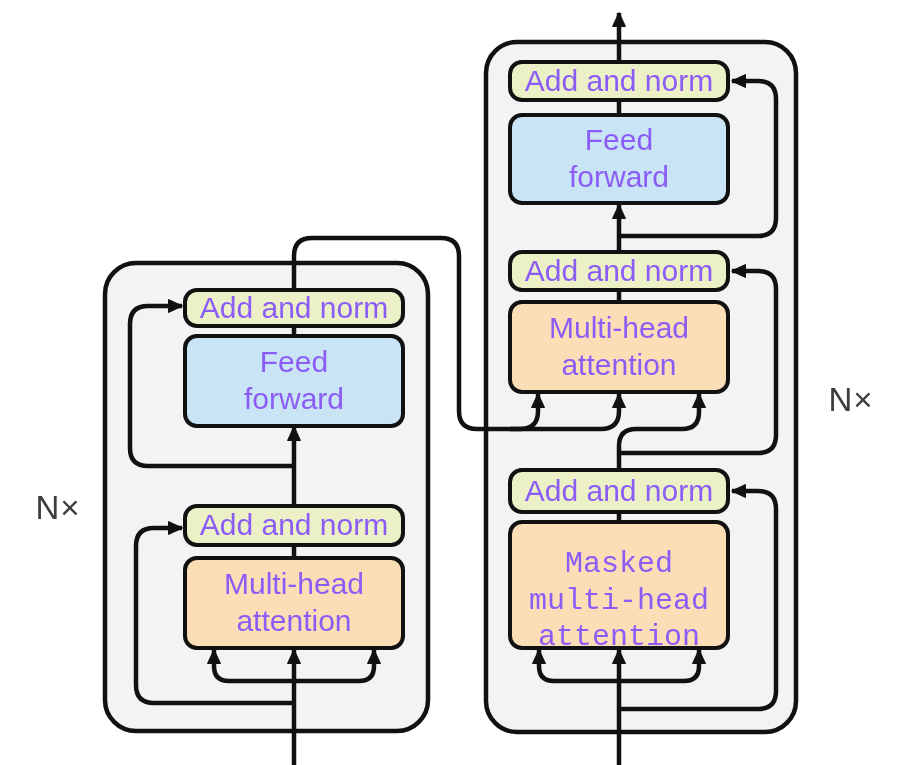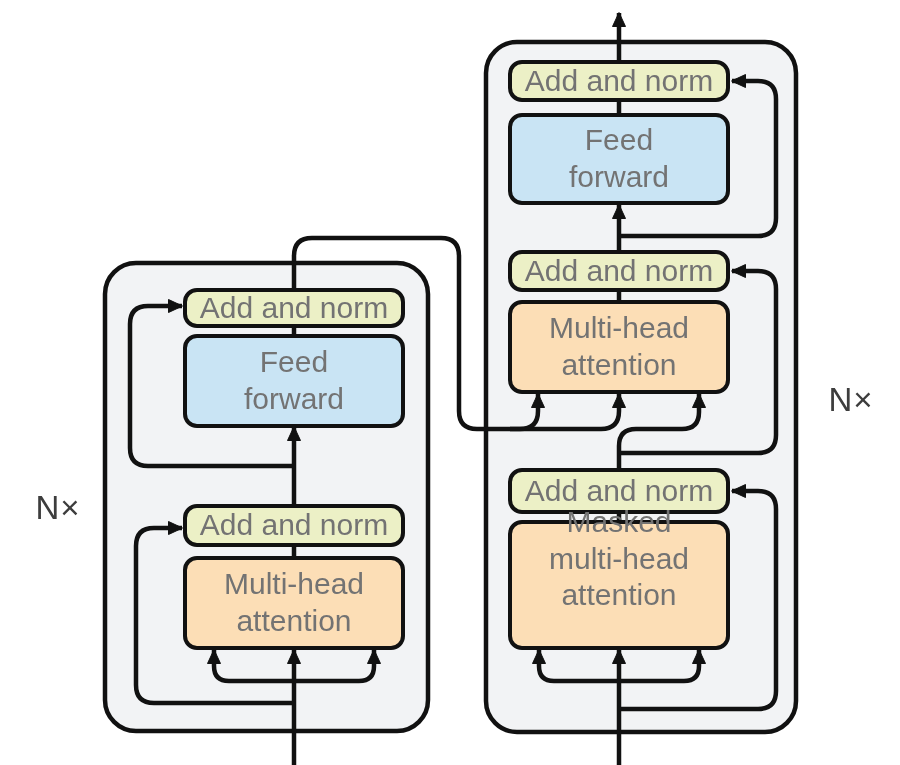--- a/index.html
+++ b/index.html
@@ -17,21 +17,21 @@
   svg rect.box   { stroke: #111111; stroke-width: 4; }
   .lbl {
     position: absolute;
     display: flex;
     align-items: center;
     justify-content: center;
     text-align: center;
     white-space: pre-line;
     font-size: 30px;
     line-height: 1.22;
-    color: #737373;
+    color: #8b5cf6;
     pointer-events: none;
   }
   .repeat-lbl {
     position: absolute;
     display: flex;
     align-items: center;
     justify-content: center;
     font-size: 33px;
     font-weight: 400;
     color: #3d3d3d;
@@ -97,20 +97,20 @@
   <div class="lbl" style="left:185px; top:558px; width:218px; height:90px;">Multi-head
 attention</div>
 
   <div class="lbl" style="left:510px; top:62px; width:218px; height:38px;">Add and norm</div>
   <div class="lbl" style="left:510px; top:115px; width:218px; height:88px;">Feed
 forward</div>
   <div class="lbl" style="left:510px; top:252px; width:218px; height:38px;">Add and norm</div>
   <div class="lbl" style="left:510px; top:302px; width:218px; height:90px;">Multi-head
 attention</div>
   <div class="lbl" style="left:510px; top:470px; width:218px; height:42px;">Add and norm</div>
-  <div class="lbl" style="left:510px; top:496px; width:218px; height:126px;">Masked
+  <div class="lbl" style="left:510px; top:538px; width:218px; height:126px;font-family:Liberation Mono, monospace;">Masked
 multi-head
 attention</div>
 
   <div class="repeat-lbl" style="left:18px; top:486px; width:80px; height:44px;">N×</div>
   <div class="repeat-lbl" style="left:811px; top:378px; width:80px; height:44px;">N×</div>
 
 </div>
 
 </body></html>

